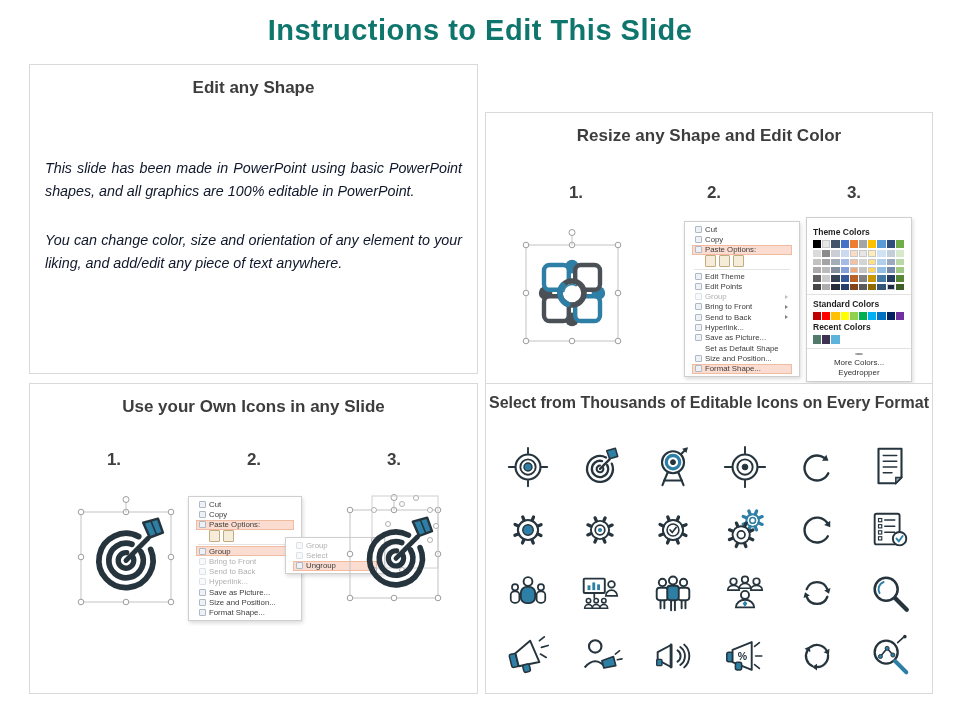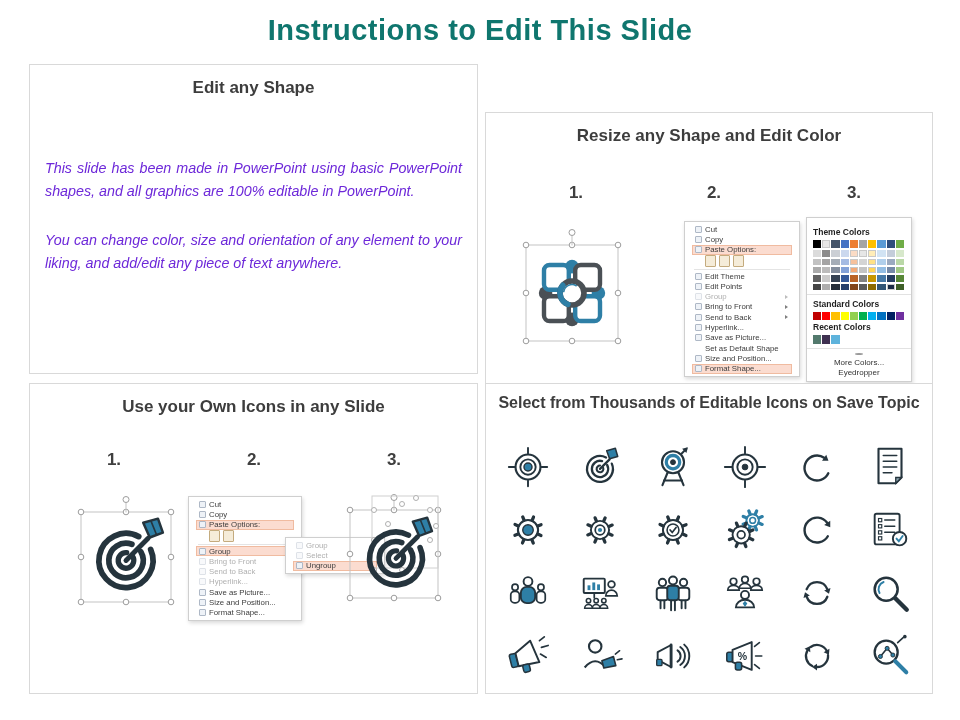--- a/index.html
+++ b/index.html
@@ -4,21 +4,21 @@
 <style>
   html,body{margin:0;padding:0;background:#fff;}
   .slide{position:relative;width:960px;height:720px;background:#fff;font-family:"Liberation Sans",sans-serif;overflow:hidden;}
   .title{position:absolute;left:0;top:14px;width:100%;text-align:center;font-size:29px;font-weight:600;color:#0f766e;letter-spacing:.5px;}
   .panel{position:absolute;background:#fff;border:1px solid #d9d9d9;box-sizing:border-box;}
   #panel-tl{left:29px;top:64px;width:449px;height:310px;}
   #panel-tr{left:485px;top:64px;width:448px;height:310px;margin-top:48px;}
   #panel-bl{left:29px;top:383px;width:449px;height:311px;}
   #panel-br{left:485px;top:383px;width:448px;height:311px;}
   .panel-header{position:absolute;left:0;top:13px;width:100%;text-align:center;font-size:17px;font-weight:600;color:#3d3d3d;}
-  .para{position:absolute;left:15px;right:15px;font-size:14.3px;font-style:italic;color:#6d28d9;text-align:justify;line-height:1.6;}
+  .para{position:absolute;left:15px;right:15px;font-size:14.3px;font-style:italic;color:#0f172a;text-align:justify;line-height:1.6;}
   #para1{top:92px;} #para2{top:164px;}
   .step-num{position:absolute;width:70px;text-align:center;font-size:17px;font-weight:700;color:#3f3f3f;}
   .illus{position:absolute;}
   
   .menu{position:absolute;background:#fff;border:1px solid #cfcfcf;box-shadow:1px 2px 4px rgba(0,0,0,.15);padding:2px 7px;font-size:7.8px;color:#3c3c3c;}
   .menu-item{display:flex;align-items:center;height:10.3px;padding:0 4px 0 3px;white-space:nowrap;}
   .menu-item.hl{background:#fbdcd0;box-shadow:inset 0 0 0 1px #f0bba0;}
   .menu-item.dis{color:#b0b0b0;}
   .mi-icon{width:7px;height:7px;margin-right:3px;flex:none;border:1px solid #aeb8c6;background:#eef2f7;box-sizing:border-box;border-radius:1px;}
   .menu-item.dis .mi-icon{opacity:.4;}
@@ -377,21 +377,21 @@
             <path d="M57.2,35.3 A21,21 0 1 0 68.2,44.5" fill="none" stroke="#25343d" stroke-width="7" stroke-linecap="round"></path>
             <path d="M50.8,45.5 A9.5,9.5 0 1 0 57.8,49.6" fill="none" stroke="#25343d" stroke-width="6.5" stroke-linecap="round"></path>
             <line x1="50" y1="55" x2="77" y2="28" stroke="#25343d" stroke-width="6" stroke-linecap="round"></line>
             <polygon points="71,9 89,4 95,21 79,27" fill="#2e7fa6" stroke="#25343d" stroke-width="3" stroke-linejoin="round"></polygon>
             <line x1="80.5" y1="7" x2="87" y2="23" stroke="#25343d" stroke-width="2" stroke-linecap="round"></line>
           </g>
         </svg></div>
   </div>
 
   <div class="panel" id="panel-br">
-    <div class="panel-header">Select from Thousands of Editable Icons on Save Topic</div>
+    <div class="panel-header">Select from Thousands of Editable Icons on Every Format</div>
     <div class="icon-grid" id="icon-grid">
         <div class="icon-cell">
           <svg width="46" height="46" viewBox="0 0 48 48">
             <circle cx="24" cy="24" r="13" fill="none" stroke="#25343d" stroke-width="2.2"></circle>
             <circle cx="24" cy="24" r="8" fill="none" stroke="#25343d" stroke-width="2"></circle>
             <circle cx="24" cy="24" r="4.2" fill="#2e7fa6" stroke="#25343d" stroke-width="1.5"></circle>
             <line x1="24" y1="4" x2="24" y2="10" stroke="#25343d" stroke-width="2" stroke-linecap="round"></line>
             <line x1="24" y1="38" x2="24" y2="44" stroke="#25343d" stroke-width="2" stroke-linecap="round"></line>
             <line x1="4" y1="24" x2="10" y2="24" stroke="#25343d" stroke-width="2" stroke-linecap="round"></line>
             <line x1="38" y1="24" x2="44" y2="24" stroke="#25343d" stroke-width="2" stroke-linecap="round"></line>

